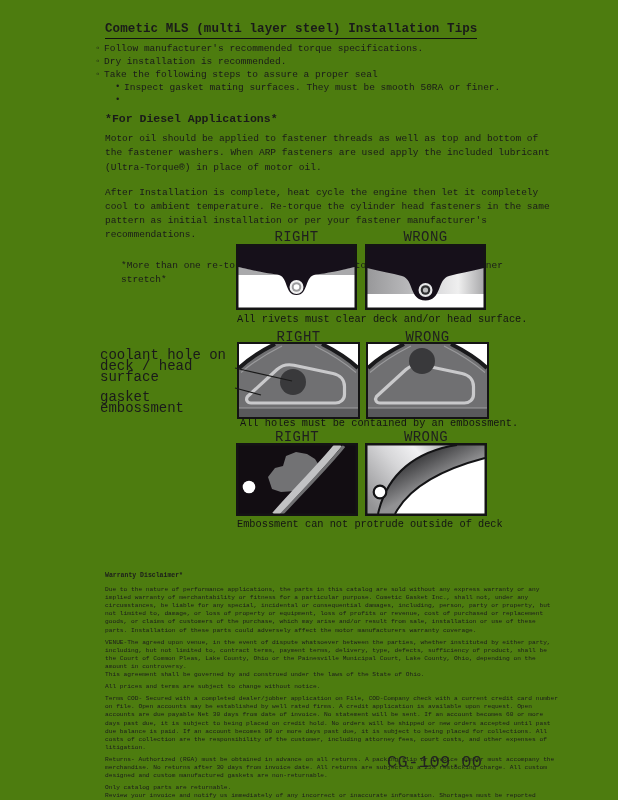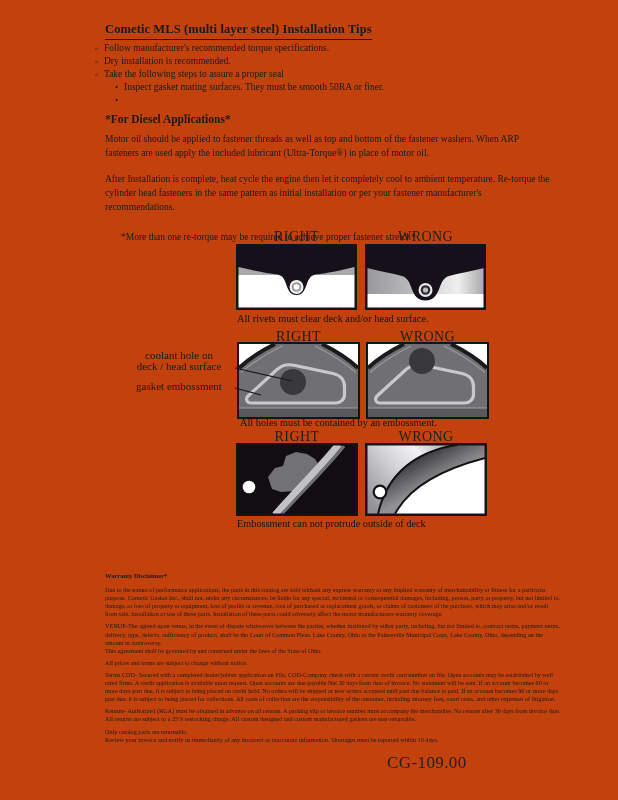--- a/index.html
+++ b/index.html
@@ -1,17 +1,17 @@
 <!DOCTYPE html>
 <html><head>
 <meta charset="utf-8">
 <style>
   html,body{margin:0;padding:0;background:#ffffff;}
-  #page{position:relative;width:618px;height:800px;background:#c2410c;overflow:hidden;
-        font-family:Liberation Serif, serif;color:#1a1a1a;}
+  #page{position:relative;width:618px;height:800px;background:#4d7c0f;overflow:hidden;
+        font-family:Liberation Mono, monospace;color:#1a1a1a;}
   .abs{position:absolute;}
   
   #page-title{left:105px;top:22px;font-size:12.5px;font-weight:bold;margin:0;
               border-bottom:1.6px solid #111;padding-bottom:2px;letter-spacing:.1px;}
   
   .bullets{left:95px;top:42px;width:470px;font-size:9.5px;line-height:13px;}
   .b-row{display:flex;align-items:flex-start;}
   .b{width:9px;flex:0 0 9px;text-align:left;}
   .b.o{font-size:10px;line-height:13px;}
   .b.f{font-size:9px;line-height:13px;}
@@ -19,21 +19,21 @@
   
   .diesel{left:105px;top:112px;width:447px;font-size:9.5px;line-height:14.2px;}
   .d-head{font-size:11.5px;font-weight:bold;margin:0 0 6px 0;}
   .diesel p{margin:0 0 11px 0;}
   .diesel p.last{margin:16px;}
   
   .dg-h{font-size:14px;color:#1f1f1f;text-align:center;letter-spacing:.4px;}
   .cap{font-size:10.3px;line-height:12px;color:#141414;}
   .panel{display:block;}
   
-  .r2-labels{left:112px;top:350px;width:134px;text-align:center;font-size:11px;line-height:11px;}
+  .r2-labels{left:100px;top:350px;width:134px;text-align:left;font-size:14px;line-height:11px;}
   .r2-labels .gap{margin-top:9px;}
   
   .warranty{left:105px;top:572px;width:456px;font-size:6.2px;line-height:8.1px;color:#1c1c1c;}
   .w-head{font-weight:bold;font-size:6.5px;margin:0 0 6px 0;}
   .warranty p{margin:0 0 4px 0;}
   .warranty p.tight{margin:0;}
   
   .doc-num{left:387px;top:753px;font-size:17px;letter-spacing:.4px;color:#222;}
   svg{display:block;}
   #leader-lines{pointer-events:none;z-index:5;left:0;top:0;}

